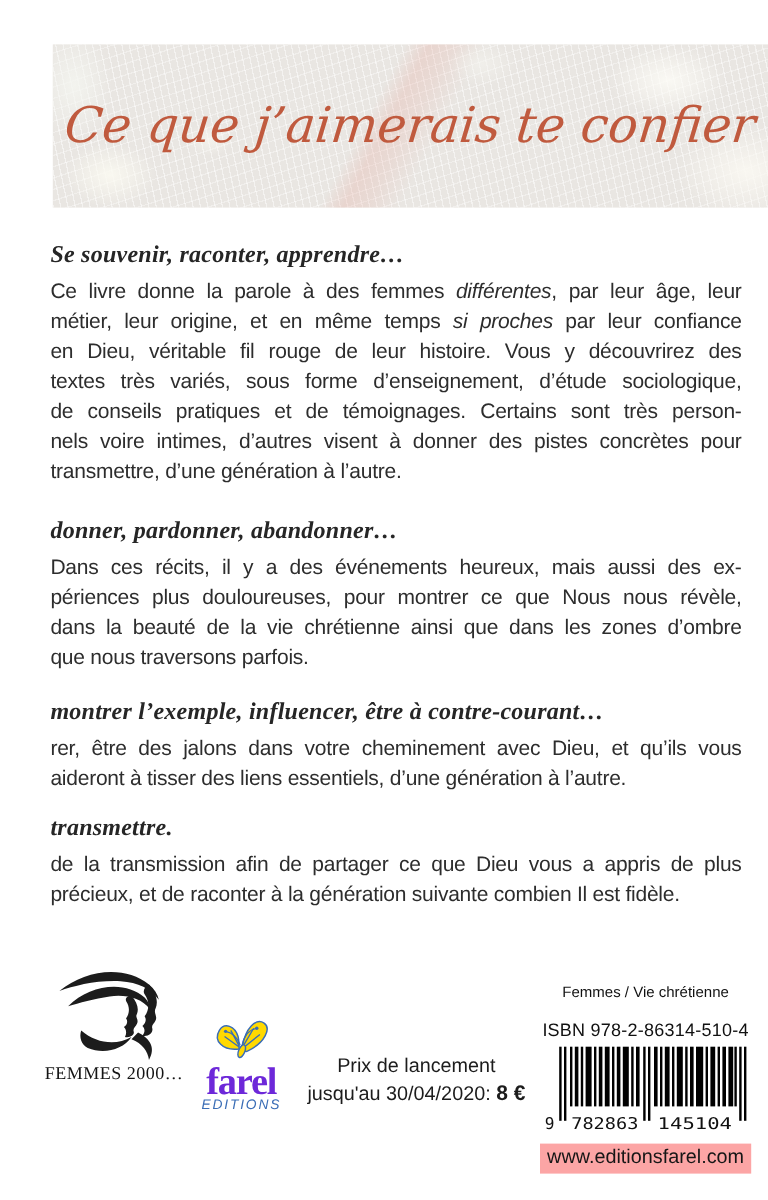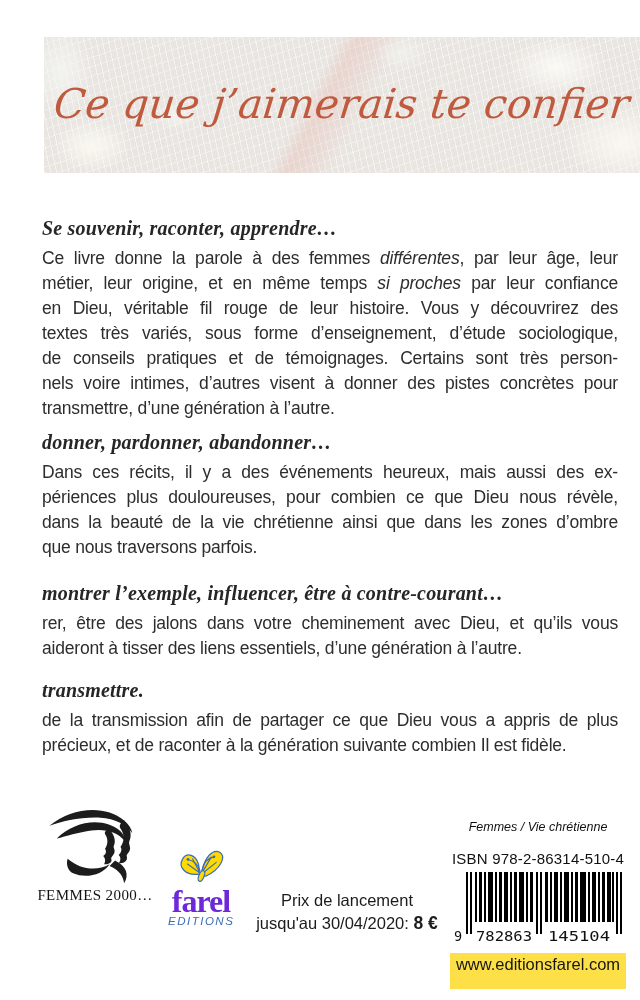--- a/index.html
+++ b/index.html
@@ -24,21 +24,21 @@
       #e9e6e2;
     display:flex; align-items:center; justify-content:center;
   }
   .banner-title {
     font-family:"DejaVu Serif", serif; font-style:italic; font-size:41px;
     color:#c05a3e; transform:skewX(-6deg); padding-bottom:2px; white-space:nowrap;
   }
 
   
   .sec { position:absolute; left:42px; width:576px; }
-  .sec1 { top:216px; } .sec2 { top:430px; } .sec3 { top:581px; } .sec4 { top:678px; }
+  .sec1 { top:200px; } .sec2 { top:430px; } .sec3 { top:581px; } .sec4 { top:678px; }
   .sec h2 {
     margin:0 0 6px 0; font-family:"Liberation Serif", serif;
     font-style:italic; font-weight:bold; font-size:20px; line-height:24px;
     color:#262626; letter-spacing:0.2px;
   }
   .line {
     font-size:17.5px; line-height:25px; letter-spacing:-0.2px; color:#2d2d2d;
     text-align:justify; text-align-last:justify;
   }
   .line.last { text-align-last:left; }
@@ -49,31 +49,31 @@
   .femmes svg { width:104px; height:82px; display:block; margin:0 auto; }
   .femmes-label { font-family:"Liberation Serif", serif; font-size:15px; color:#141414; letter-spacing:0.4px; margin-top:1px; white-space:nowrap; }
 
   .farel { position:absolute; left:168px; top:846px; width:66px; text-align:center; }
   .farel svg { width:52px; height:46px; display:block; margin:0 auto; }
   .farel-name { font-family:Liberation Serif, serif; font-weight:bold; font-size:32px; line-height:22px; letter-spacing:-1px; color:#6d28d9; margin-top:-2px; }
   .farel-sub  { font-style:italic; font-size:11.5px; letter-spacing:1.5px; color:#3a6db6; margin-top:3px; }
 
   .price { position:absolute; left:252px; top:866px; width:190px; text-align:center; color:#1c1c1c; }
   .price-main { font-weight:bold; font-size:27px; }
-  .price-l1 { font-size:16.5px; margin-top:25px; }
+  .price-l1 { font-size:16.5px; margin-top:13px; }
   .price-l2 { font-size:16.5px; margin-top:3px; white-space:nowrap; }
   .price-l2 b { font-size:17.5px; }
 
   .isbnblock { position:absolute; left:450px; top:820px; width:176px; text-align:center; color:#111; }
-  .cat  { font-size:12.5px; white-space:nowrap;font-style:italic; }
+  .cat  { font-size:12.5px; white-space:nowrap; }
   .isbn { font-size:15px; margin-top:16px; letter-spacing:0.2px; white-space:nowrap; }
   .bars { display:block; margin:5px auto 0; width:172px; height:72px; }
   .bars text { font-family:"DejaVu Sans Mono", monospace; font-size:13.5px; fill:#111; }
   .site {
-    margin-top:9px; background:#fde047; height:36px; line-height:23px;
+    margin-top:9px; background:#fca5a5; height:25px; line-height:23px;
     font-size:16.5px; color:#161616; white-space:nowrap;
   }
 </style>
 </head>
 <body>
 
 <div class="page">
 
   <div class="banner">
     <div class="banner-title">Ce que j’aimerais te confier</div>
@@ -88,21 +88,21 @@
         <div class="line">textes très variés, sous forme d’enseignement, d’étude sociologique,</div>
         <div class="line">de conseils pratiques et de témoignages. Certains sont très person-</div>
         <div class="line">nels voire intimes, d’autres visent à donner des pistes concrètes pour</div>
         <div class="line last">transmettre, d’une génération à l’autre.</div>
       </div>
   </section>
   <section class="sec sec2">
     <h2>donner, pardonner, abandonner…</h2>
     <div>
         <div class="line">Dans ces récits, il y a des événements heureux, mais aussi des ex-</div>
-        <div class="line">périences plus douloureuses, pour combien ce que Dieu nous révèle,</div>
+        <div class="line">périences plus douloureuses, pour montrer ce que Nous nous révèle,</div>
         <div class="line">dans la beauté de la vie chrétienne ainsi que dans les zones d’ombre</div>
         <div class="line last">que nous traversons parfois.</div>
       </div>
   </section>
   <section class="sec sec3">
     <h2>montrer l’exemple, influencer, être à contre-courant…</h2>
     <div>
         <div class="line">rer, être des jalons dans votre cheminement avec Dieu, et qu’ils vous</div>
         <div class="line last">aideront à tisser des liens essentiels, d’une génération à l’autre.</div>
       </div>

